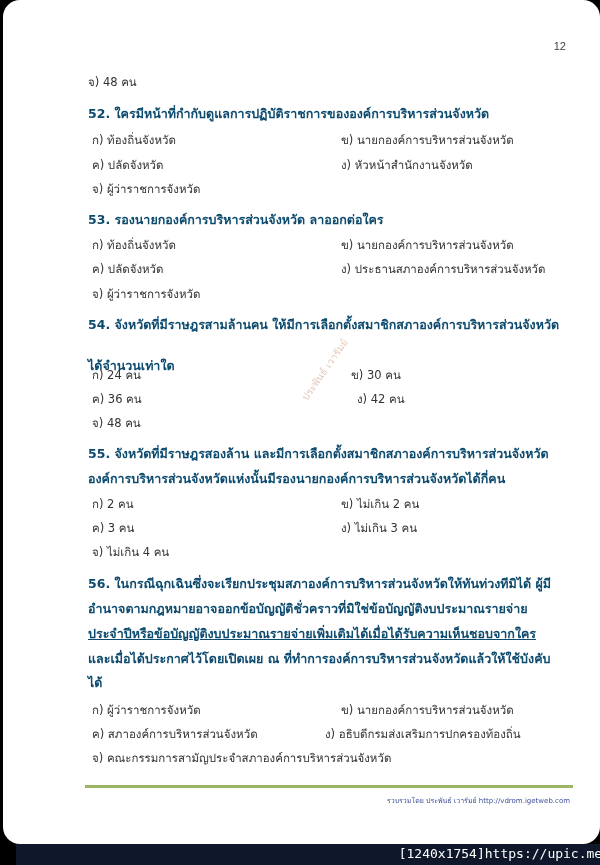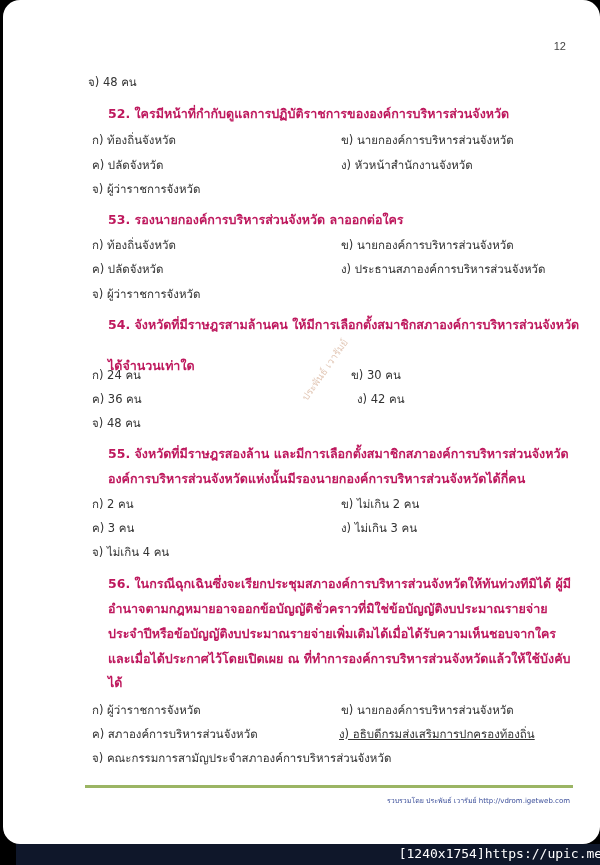--- a/index.html
+++ b/index.html
@@ -12,21 +12,21 @@
   }
   .page-number {
     position: absolute; right: 34px; top: 40px; font-size: 11px; color: #444;
     font-family: "Liberation Sans", sans-serif;
   }
   .content { position: absolute; left: 0; top: 0; width: 597px; }
   .choice {
     position: absolute; font-size: 11.5px; color: #333; white-space: nowrap;
   }
   .question {
-    position: absolute; font-size: 12.5px; font-weight: bold; color: #be185d; white-space: nowrap; margin-left: 20px;
+    position: absolute; font-size: 12.5px; font-weight: bold; color: #0c4a6e; white-space: nowrap;
   }
   .watermark {
     position: absolute; left: 295px; top: 395px; font-size: 10px; color: #e3c9b8;
     transform: rotate(-55deg); transform-origin: left top; white-space: nowrap;
   }
   .footer-rule {
     position: absolute; left: 82px; top: 785px; width: 488px; height: 3px; background: #9bb564;
   }
   .footer-text {
     position: absolute; right: 30px; top: 795px; font-size: 7px; color: #3c4f9a; white-space: nowrap;
@@ -84,27 +84,27 @@
       <div class="choice" style="left:89px; top:495px;">ก) 2 คน</div>
       <div class="choice" style="left:338px; top:495px;">ข) ไม่เกิน 2 คน</div>
       <div class="choice" style="left:89px; top:519px;">ค) 3 คน</div>
       <div class="choice" style="left:338px; top:519px;">ง) ไม่เกิน 3 คน</div>
       <div class="choice" style="left:89px; top:543px;">จ) ไม่เกิน 4 คน</div>
     </div>
 
     <div>
       <div class="question" style="left:85px; top:574px;">56. ในกรณีฉุกเฉินซึ่งจะเรียกประชุมสภาองค์การบริหารส่วนจังหวัดให้ทันท่วงทีมิได้ ผู้มี</div>
       <div class="question" style="left:85px; top:599px;">อำนาจตามกฎหมายอาจออกข้อบัญญัติชั่วคราวที่มิใช่ข้อบัญญัติงบประมาณรายจ่าย</div>
-      <div class="question" style="left:85px; top:624px;">ประจำปีหรือข้อบัญญัติงบประมาณรายจ่ายเพิ่มเติมได้เมื่อได้รับความเห็นชอบจากใคร</div>
+      <div class="question" style="left:85px; top:624px;text-decoration:underline;">ประจำปีหรือข้อบัญญัติงบประมาณรายจ่ายเพิ่มเติมได้เมื่อได้รับความเห็นชอบจากใคร</div>
       <div class="question" style="left:85px; top:649px;">และเมื่อได้ประกาศไว้โดยเปิดเผย ณ ที่ทำการองค์การบริหารส่วนจังหวัดแล้วให้ใช้บังคับ</div>
       <div class="question" style="left:85px; top:673px;">ได้</div>
       <div class="choice" style="left:89px; top:701px;">ก) ผู้ว่าราชการจังหวัด</div>
       <div class="choice" style="left:338px; top:701px;">ข) นายกองค์การบริหารส่วนจังหวัด</div>
       <div class="choice" style="left:89px; top:725px;">ค) สภาองค์การบริหารส่วนจังหวัด</div>
-      <div class="choice" style="left:336px; top:725px;text-decoration:underline;">ง) อธิบดีกรมส่งเสริมการปกครองท้องถิ่น</div>
+      <div class="choice" style="left:322px; top:725px;">ง) อธิบดีกรมส่งเสริมการปกครองท้องถิ่น</div>
       <div class="choice" style="left:89px; top:749px;">จ) คณะกรรมการสามัญประจำสภาองค์การบริหารส่วนจังหวัด</div>
     </div>
   </div>
 
   <div class="footer-rule"></div>
   <div class="footer-text">รวบรวมโดย ประพันธ์ เวารัมย์  http://vdrom.igetweb.com</div>
 </div>
 
 <div class="bottom-bar">
   <span class="bottom-bar-text">[1240x1754]https://upic.me/</span>

